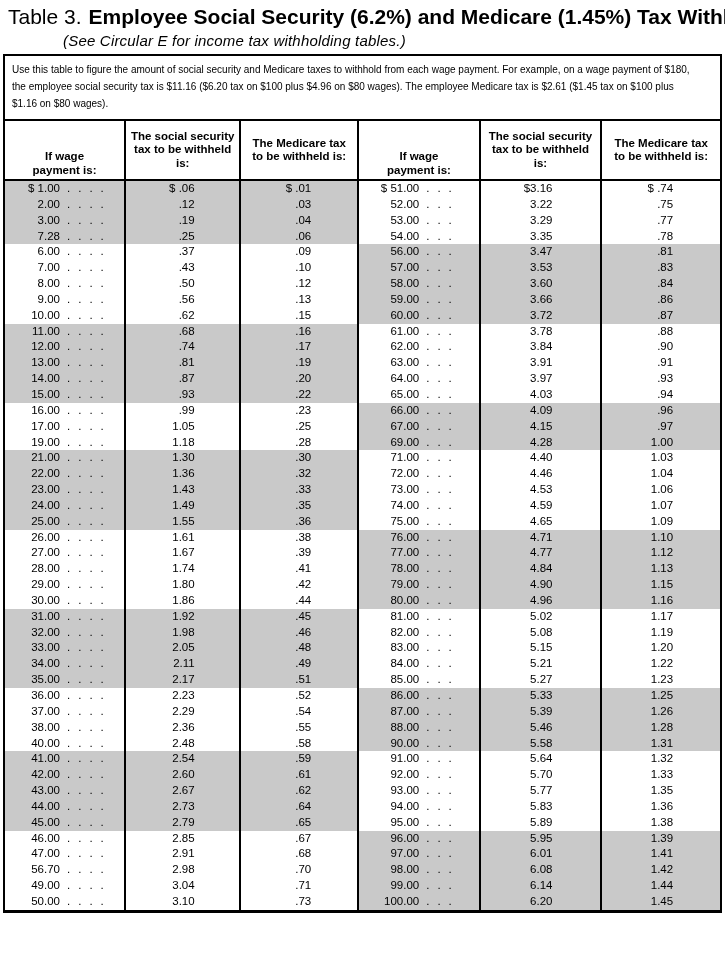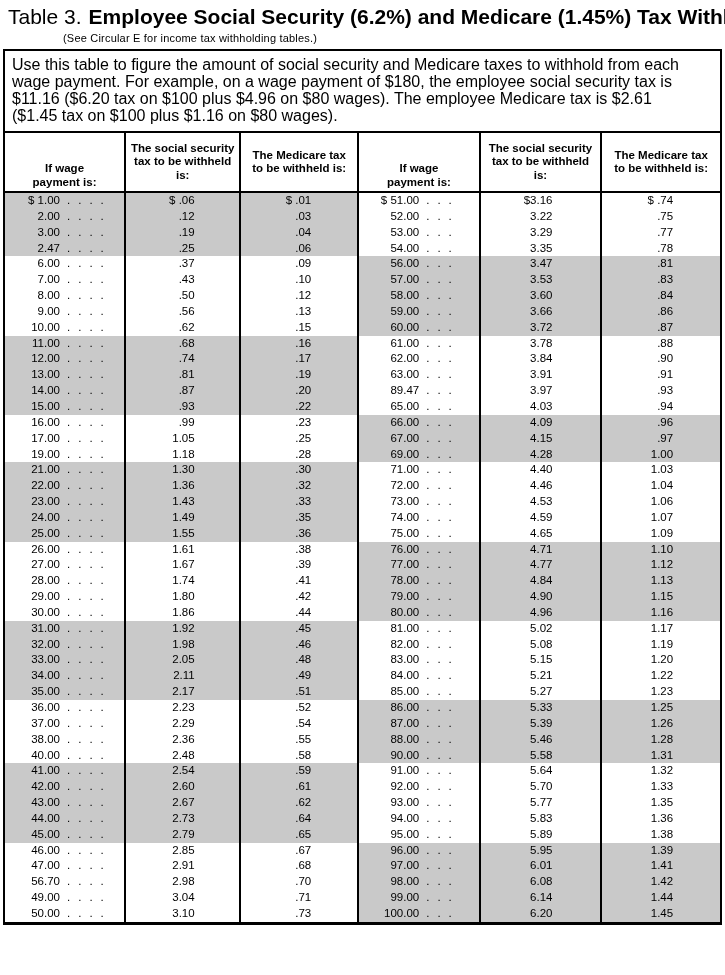--- a/index.html
+++ b/index.html
@@ -7,26 +7,26 @@
     width:725px; height:975px;
     font-family:"Liberation Sans", sans-serif;
     color:#000;
     -webkit-font-smoothing:antialiased;
   }
   .page { width:725px; height:975px; overflow:hidden; }
 
   .title-line { padding:5px 2px 0 8px; font-size:21px; white-space:nowrap; }
   .title-prefix { font-weight:400; margin-right:7px; }
   .title-main { font-weight:700; }
-  .subtitle { margin:3px 0 5px 63px; font-size:11px; letter-spacing:0.2px; }
+  .subtitle { margin:3px 0 5px 63px; font-style:italic; font-size:15px; letter-spacing:0.2px; }
 
   .box { margin:0 3px; border:2px solid #000; border-bottom-width:3px; }
   .intro {
     padding:5px 20px 7px 7px;
-    font-size:16px; line-height:17px;
+    font-size:10px; line-height:17px;
     border-bottom:2px solid #000;
   }
 
   table.tax { border-collapse:collapse; table-layout:fixed; width:100%; }
   .tax th, .tax td { padding:0; }
   .tax th {
     border-left:2px solid #000; border-bottom:2px solid #000;
     height:58px; vertical-align:middle; text-align:center;
     font-size:11.5px; font-weight:700; line-height:13.5px;
   }
@@ -102,21 +102,21 @@
   </tr>
           <tr>
     <td class="c-wage lt sh"><span class="num">3.00</span><span class="dots">....</span></td>
     <td class="c-val lt sh"><span class="num">.19</span></td>
     <td class="c-val lt sh"><span class="num">.04</span></td>
     <td class="c-wage rt"><span class="num">53.00</span><span class="dots">...</span></td>
     <td class="c-val rt"><span class="num">3.29</span></td>
     <td class="c-val rt"><span class="num">.77</span></td>
   </tr>
           <tr>
-    <td class="c-wage lt sh"><span class="num">2.47</span><span class="dots">....</span></td>
+    <td class="c-wage lt sh"><span class="num">7.28</span><span class="dots">....</span></td>
     <td class="c-val lt sh"><span class="num">.25</span></td>
     <td class="c-val lt sh"><span class="num">.06</span></td>
     <td class="c-wage rt"><span class="num">54.00</span><span class="dots">...</span></td>
     <td class="c-val rt"><span class="num">3.35</span></td>
     <td class="c-val rt"><span class="num">.78</span></td>
   </tr>
           <tr>
     <td class="c-wage lt"><span class="num">6.00</span><span class="dots">....</span></td>
     <td class="c-val lt"><span class="num">.37</span></td>
     <td class="c-val lt"><span class="num">.09</span></td>
@@ -177,21 +177,21 @@
     <td class="c-val lt sh"><span class="num">.81</span></td>
     <td class="c-val lt sh"><span class="num">.19</span></td>
     <td class="c-wage rt"><span class="num">63.00</span><span class="dots">...</span></td>
     <td class="c-val rt"><span class="num">3.91</span></td>
     <td class="c-val rt"><span class="num">.91</span></td>
   </tr>
           <tr>
     <td class="c-wage lt sh"><span class="num">14.00</span><span class="dots">....</span></td>
     <td class="c-val lt sh"><span class="num">.87</span></td>
     <td class="c-val lt sh"><span class="num">.20</span></td>
-    <td class="c-wage rt"><span class="num">89.47</span><span class="dots">...</span></td>
+    <td class="c-wage rt"><span class="num">64.00</span><span class="dots">...</span></td>
     <td class="c-val rt"><span class="num">3.97</span></td>
     <td class="c-val rt"><span class="num">.93</span></td>
   </tr>
           <tr>
     <td class="c-wage lt sh"><span class="num">15.00</span><span class="dots">....</span></td>
     <td class="c-val lt sh"><span class="num">.93</span></td>
     <td class="c-val lt sh"><span class="num">.22</span></td>
     <td class="c-wage rt"><span class="num">65.00</span><span class="dots">...</span></td>
     <td class="c-val rt"><span class="num">4.03</span></td>
     <td class="c-val rt"><span class="num">.94</span></td>

